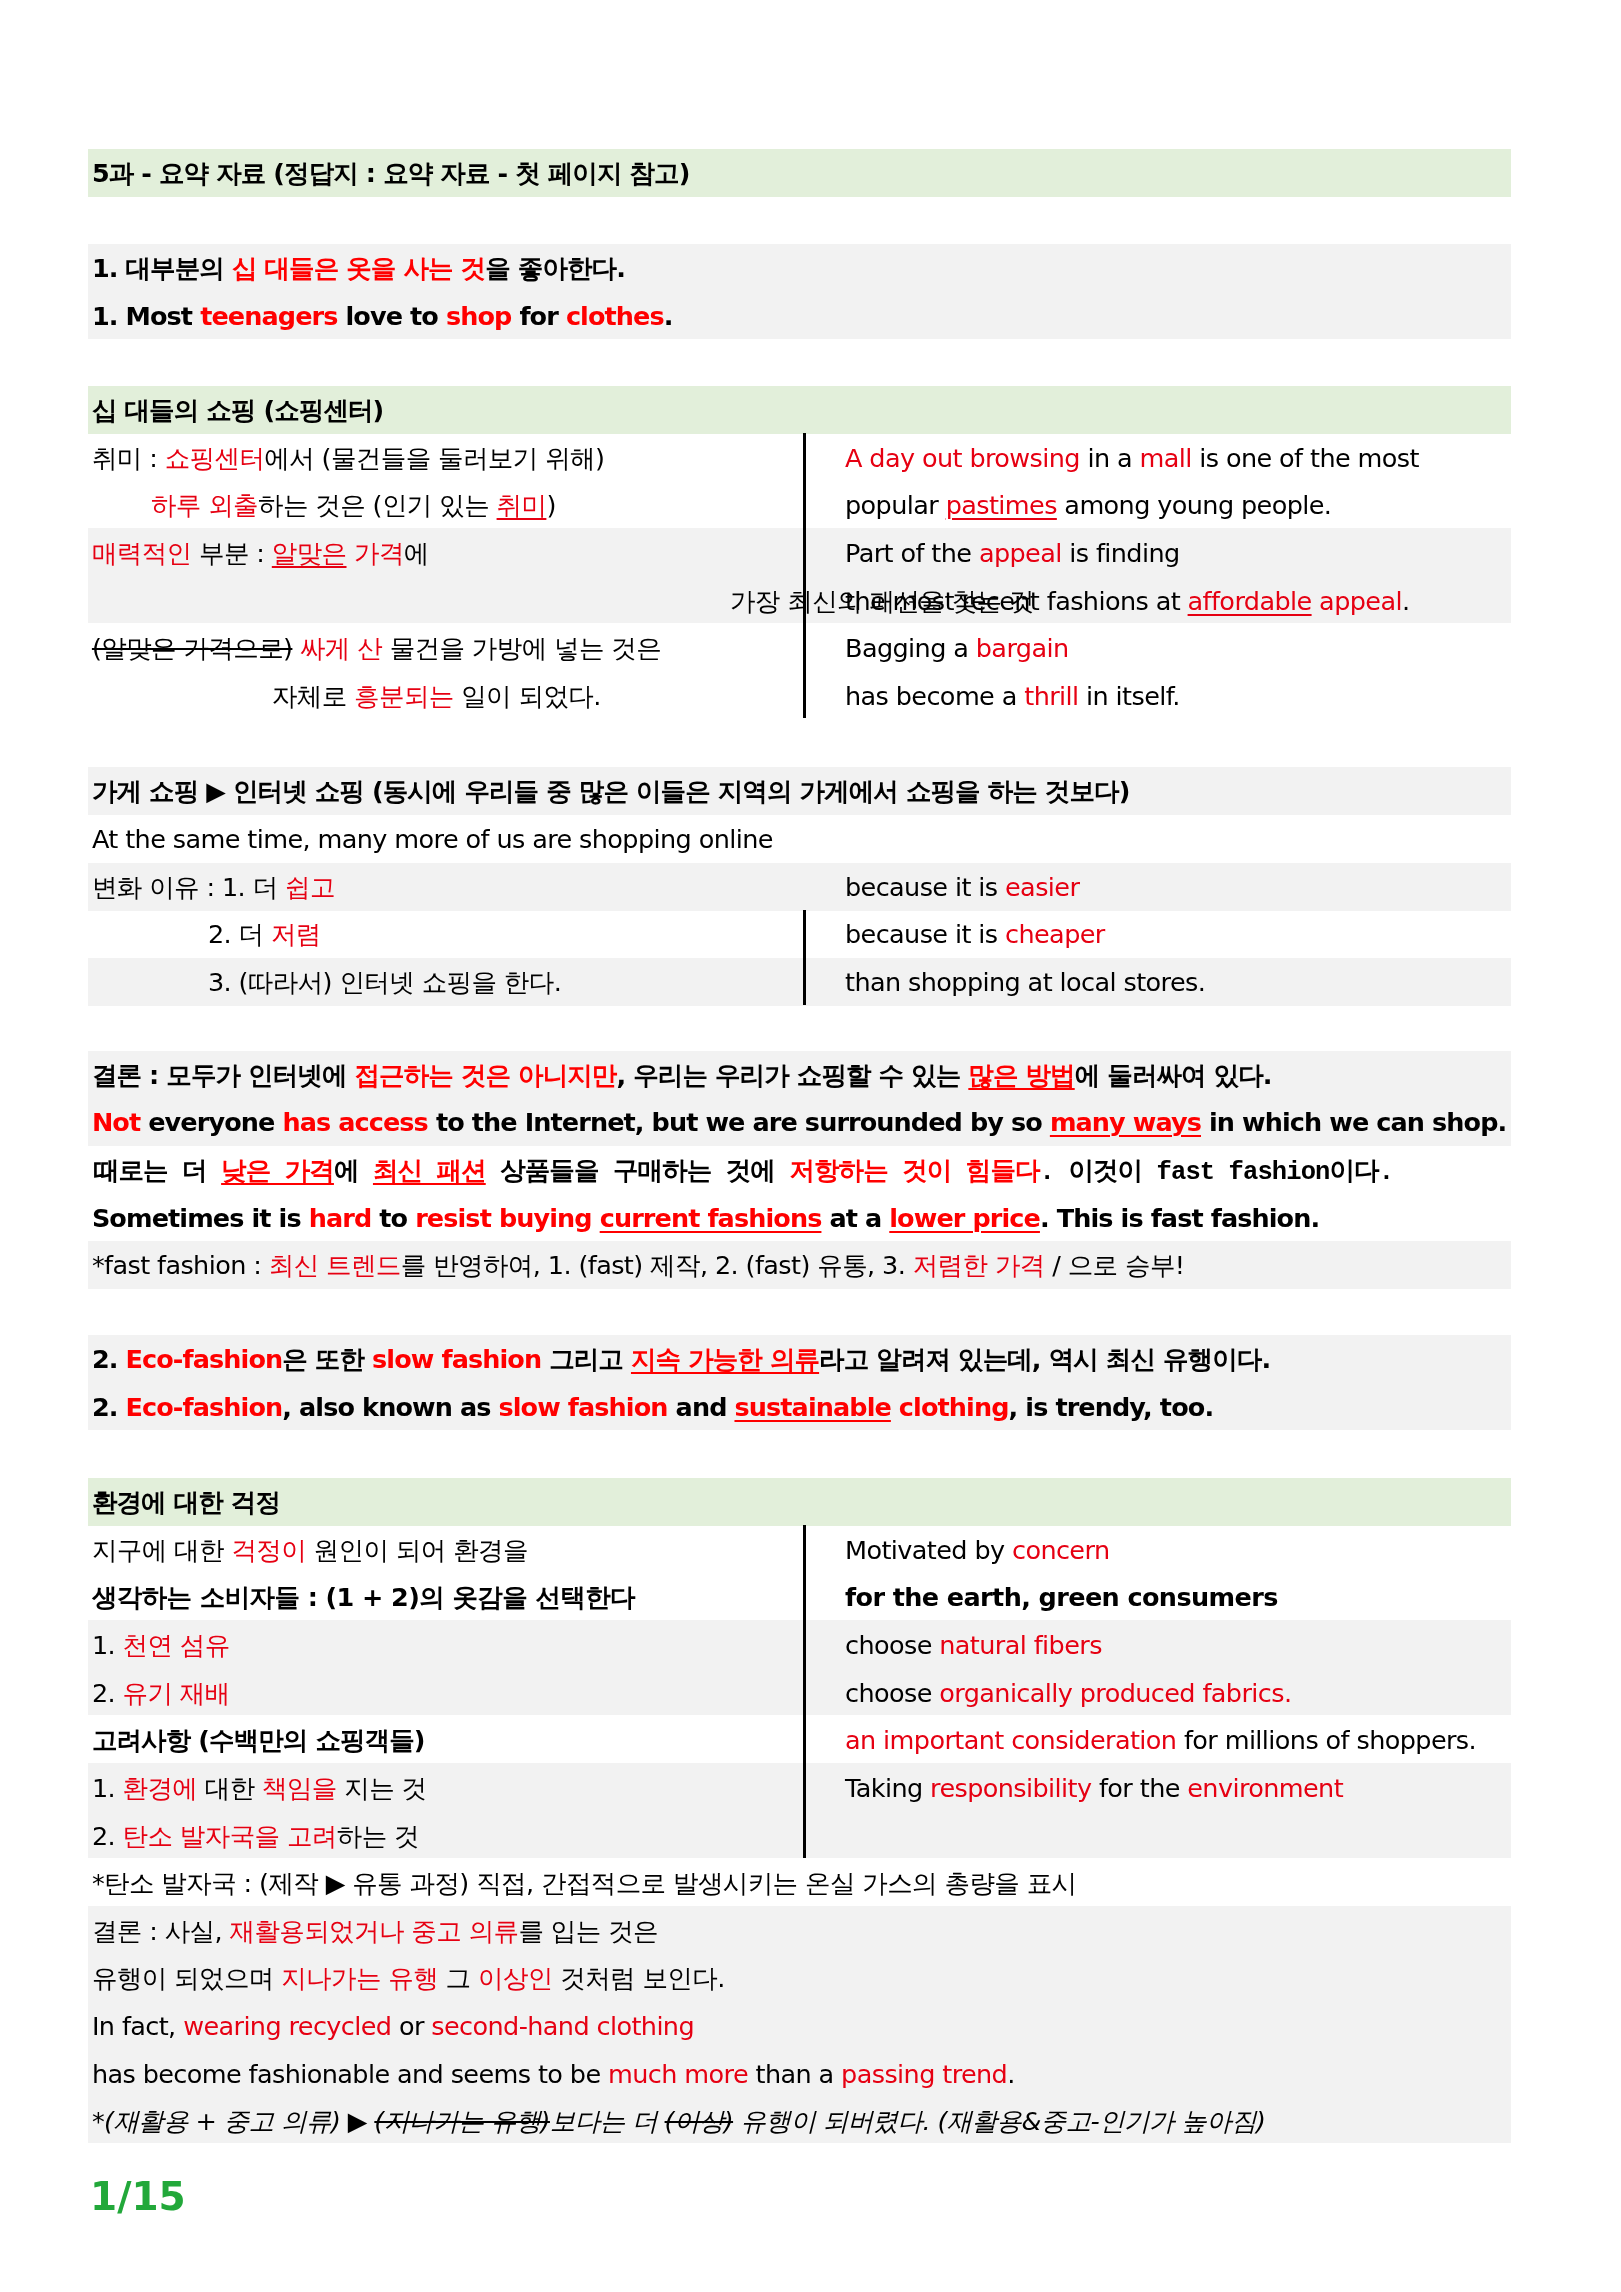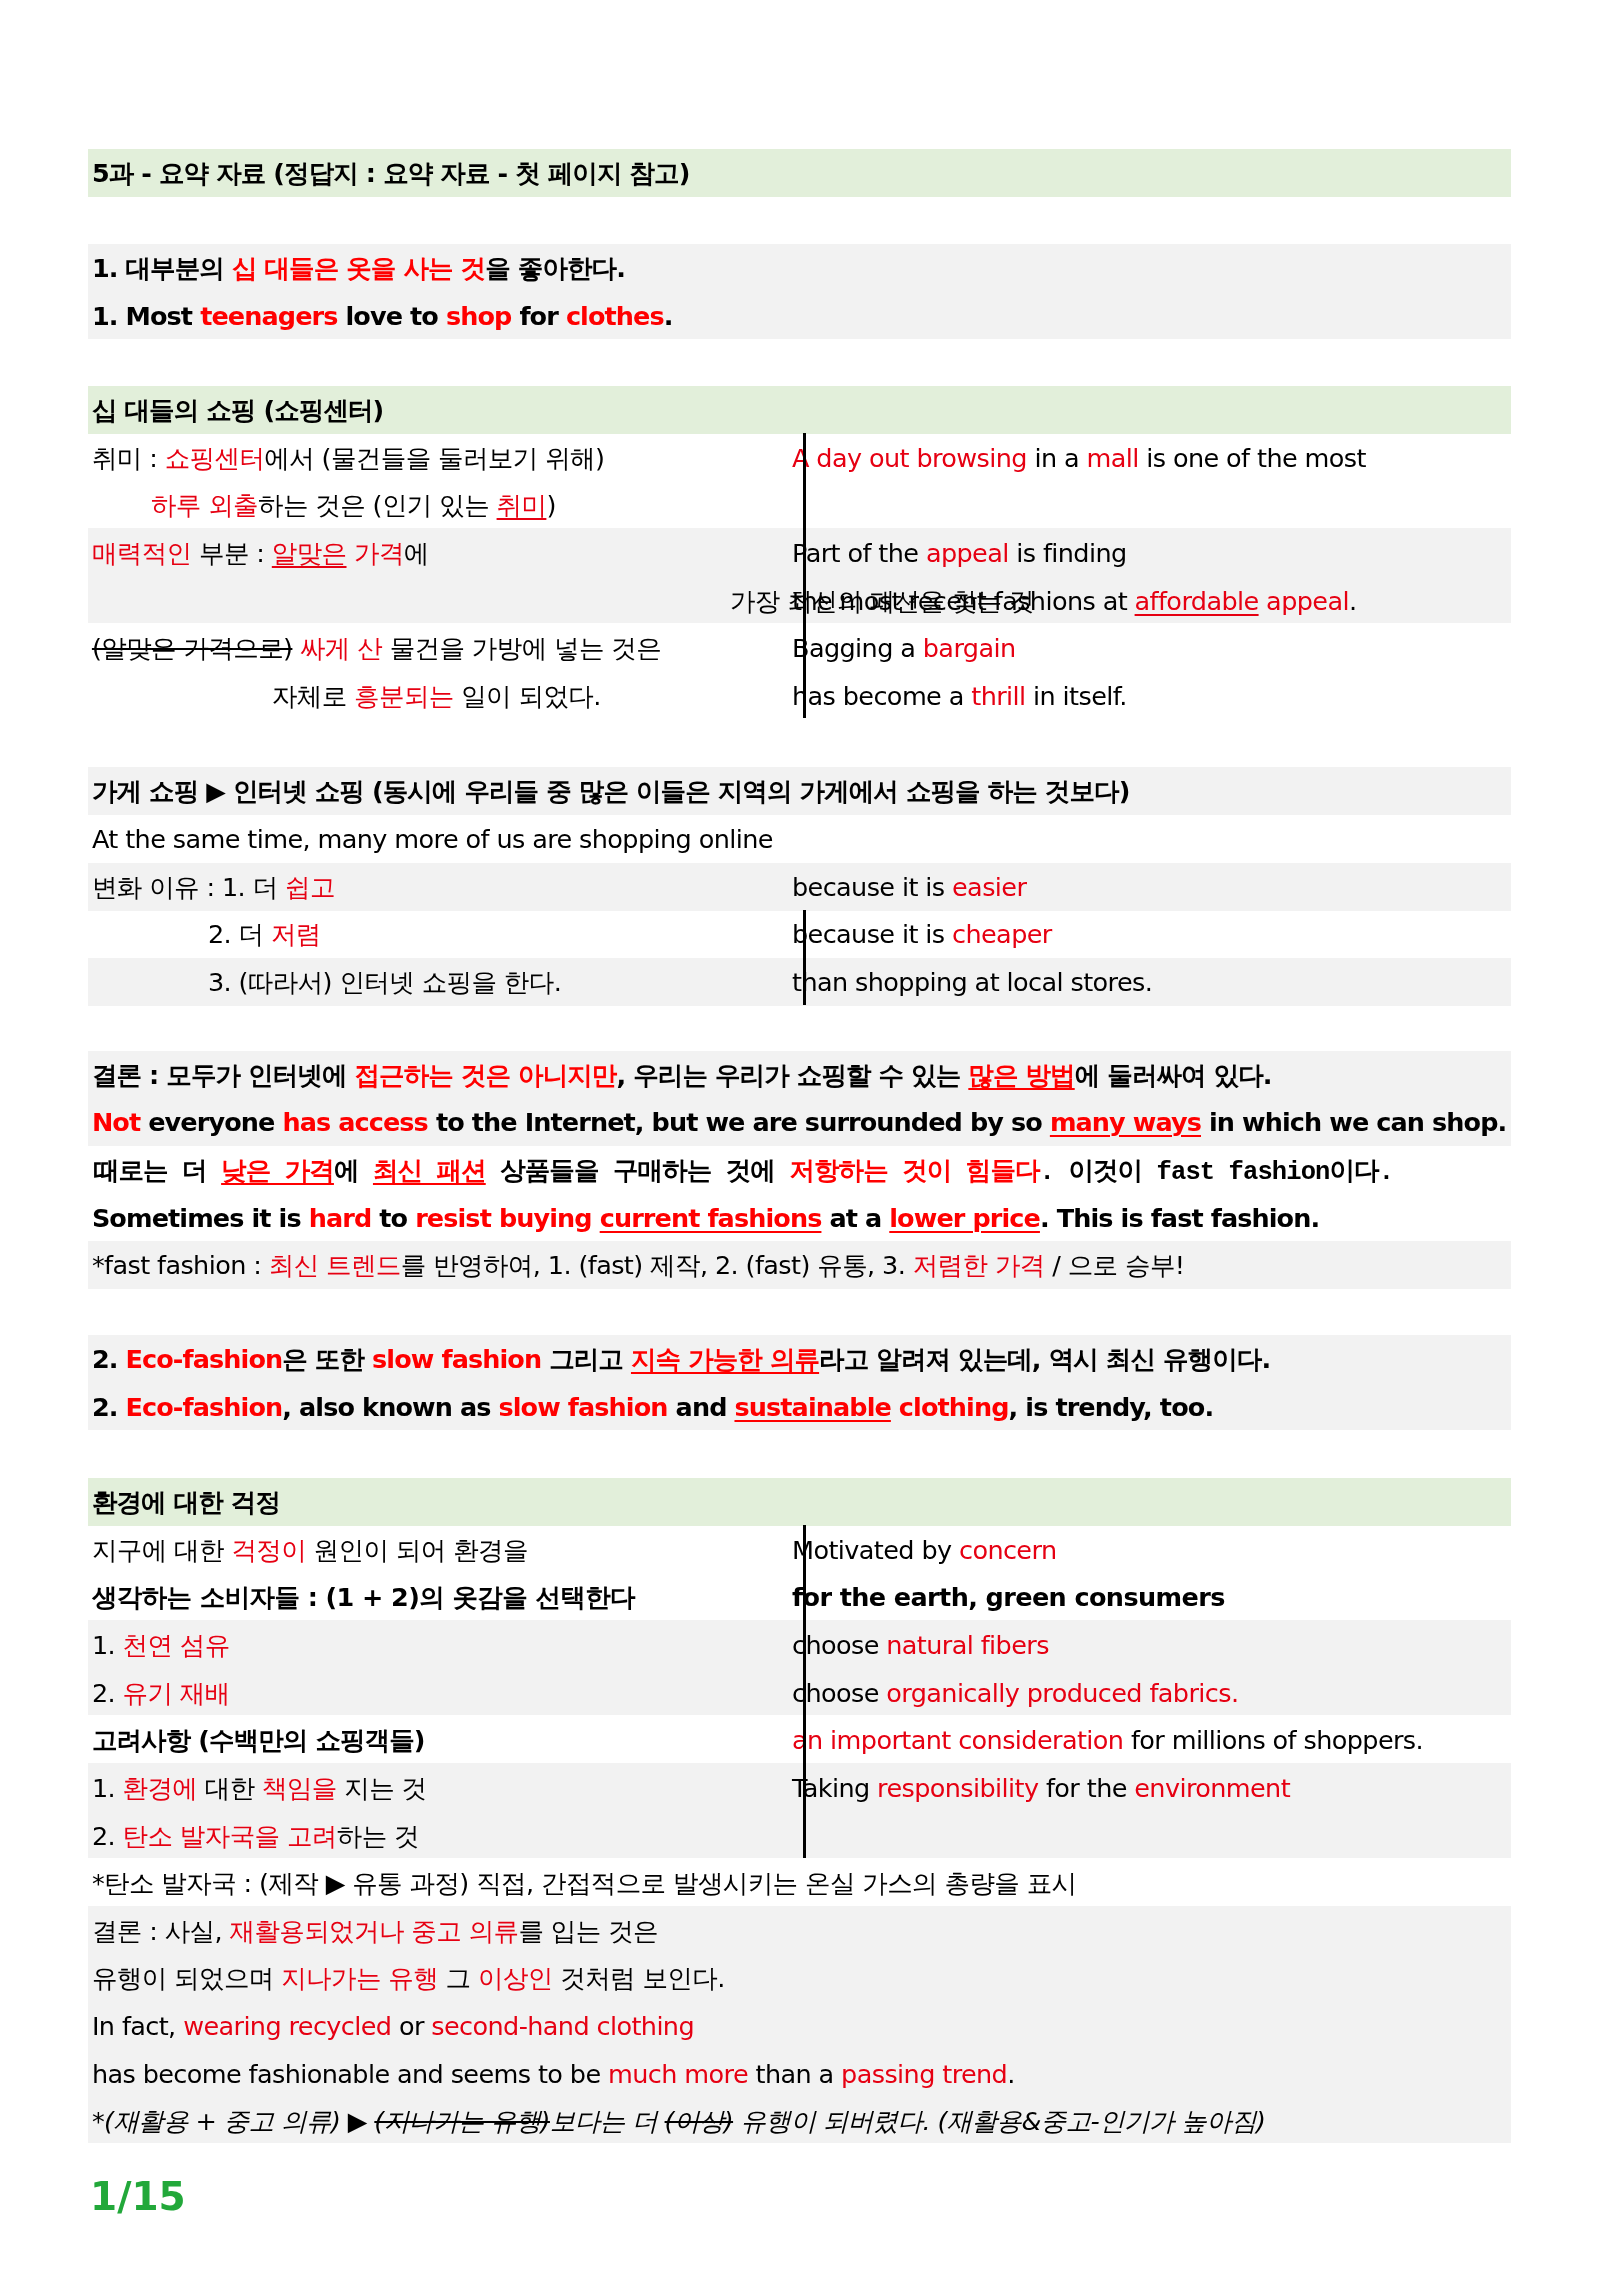--- a/index.html
+++ b/index.html
@@ -6,21 +6,21 @@
   body { width:1621px; height:2293px; position:relative; overflow:hidden;
          font-family:"DejaVu Sans","Liberation Sans",sans-serif; color:#000; }
   .page { position:absolute; left:88px; top:0; width:1423px; }
   .band { position:absolute; left:0; width:1423px; box-sizing:border-box; }
   .green { background:#e2efda; }
   .gray { background:#f2f2f2; }
   .row { position:absolute; left:0; width:1423px; height:48px; line-height:48px;
          font-size:25.5px; white-space:nowrap; box-sizing:border-box; padding-left:3.9px;
          letter-spacing:-0.6px; }
   .row.b { font-weight:bold; font-size:25.5px; letter-spacing:-0.9px; }
-  .col2 { position:absolute; left:691px; top:0; height:100%; padding-left:13px; }
+  .col2 { position:absolute; left:744px; top:0; height:100%; padding-left:13px; }
   .divider { position:absolute; left:715px; width:2.9px; background:#000; }
   .r { color:#e60012; }
   .b .r { color:#ff0000; }
   .u { text-decoration:underline; text-decoration-thickness:2px; text-underline-offset:3.9px; }
   .s { text-decoration:line-through; text-decoration-thickness:2px; }
   .pagenum { position:absolute; left:90px; top:2174px; font-size:39px; font-weight:bold;
              color:#22a83a; font-family:"DejaVu Sans",sans-serif; }
 </style>
 </head>
 <body>
@@ -38,21 +38,21 @@
     <div class="band gray" style="top: 1335px; height: 95px;"></div>
     <div class="band green" style="top: 1478px; height: 48px;"></div>
     <div class="band gray" style="top: 1620px; height: 95px;"></div>
     <div class="band gray" style="top: 1763px; height: 95px;"></div>
     <div class="band gray" style="top: 1906px; height: 237px;"></div>
     <div class="row b" style="top: 149px;"><span style="padding-left: 0px;"><span class="">5과 - 요약 자료 (정답지 : 요약 자료 - 첫 페이지 참고)</span></span></div>
     <div class="row b" style="top: 244px;"><span style="padding-left: 0px;"><span class="">1. 대부분의 </span><span class="r">십 대들은 옷을 사는 것</span><span class="">을 좋아한다.</span></span></div>
     <div class="row b" style="top: 292px;"><span style="padding-left: 0px;"><span class="">1. Most </span><span class="r">teenagers</span><span class=""> love to </span><span class="r">shop</span><span class=""> for </span><span class="r">clothes</span><span class="">.</span></span></div>
     <div class="row b" style="top: 386px;"><span style="padding-left: 0px;"><span class="">십 대들의 쇼핑 (쇼핑센터)</span></span></div>
     <div class="row" style="top: 434px;"><span style="padding-left: 0px;"><span class="">취미 : </span><span class="r">쇼핑센터</span><span class="">에서 (물건들을 둘러보기 위해)</span></span><span class="col2"><span class="r">A day out browsing</span><span class=""> in a </span><span class="r">mall</span><span class=""> is one of the most</span></span></div>
-    <div class="row" style="top: 481px;"><span style="padding-left: 59px;"><span class="r">하루 외출</span><span class="">하는 것은 (인기 있는 </span><span class="r u">취미</span><span class="">)</span></span></div>
+    <div class="row" style="top: 481px;"><span style="padding-left: 59px;"><span class="r">하루 외출</span><span class="">하는 것은 (인기 있는 </span><span class="r u">취미</span><span class="">)</span></span><span class="col2"><span class="">popular </span><span class="r u">pastimes</span><span class=""> among young people.</span></span></div>
     <div class="row" style="top: 529px;"><span style="padding-left: 0px;"><span class="r">매력적인</span><span class=""> 부분 : </span><span class="r u">알맞은</span><span class=""> </span><span class="r">가격</span><span class="">에</span></span><span class="col2"><span class="">Part of the </span><span class="r">appeal</span><span class=""> is finding</span></span></div>
     <div class="row" style="top: 577px; text-align: center;"><span style="padding-left: 161px;"><span class="">가장 최신의 패션을 찾는 것</span></span><span class="col2"><span class="">the most recent fashions at </span><span class="r u">affordable</span><span class=""> </span><span class="r">appeal</span><span class="">.</span></span></div>
     <div class="row" style="top: 624px;"><span style="padding-left: 0px;"><span class="s">(알맞은 가격으로)</span><span class=""> </span><span class="r">싸게 산</span><span class=""> 물건을 가방에 넣는 것은</span></span><span class="col2"><span class="">Bagging a </span><span class="r">bargain</span></span></div>
     <div class="row" style="top: 672px;"><span style="padding-left: 180px;"><span class="">자체로 </span><span class="r">흥분되는</span><span class=""> 일이 되었다.</span></span><span class="col2"><span class="">has become a </span><span class="r">thrill</span><span class=""> in itself.</span></span></div>
     <div class="row b" style="top: 767px;"><span style="padding-left: 0px;"><span class="">가게 쇼핑 ▶ 인터넷 쇼핑 (동시에 우리들 중 많은 이들은 지역의 가게에서 쇼핑을 하는 것보다)</span></span></div>
     <div class="row" style="top: 815px;"><span style="padding-left: 0px;"><span class="">At the same time, many more of us are shopping online</span></span></div>
     <div class="row" style="top: 863px;"><span style="padding-left: 0px;"><span class="">변화 이유 : 1. 더 </span><span class="r">쉽고</span></span><span class="col2"><span class="">because it is </span><span class="r">easier</span></span></div>
     <div class="row" style="top: 910px;"><span style="padding-left: 116px;"><span class="">2. 더 </span><span class="r">저렴</span></span><span class="col2"><span class="">because it is </span><span class="r">cheaper</span></span></div>
     <div class="row" style="top: 958px;"><span style="padding-left: 116px;"><span class="">3. (따라서) 인터넷 쇼핑을 한다.</span></span><span class="col2"><span class="">than shopping at local stores.</span></span></div>
     <div class="row b" style="top: 1051px;"><span style="padding-left: 0px;"><span class="">결론 : 모두가 인터넷에 </span><span class="r">접근하는 것은 아니지만</span><span class="">, 우리는 우리가 쇼핑할 수 있는 </span><span class="r u">많은 방법</span><span class="">에 둘러싸여 있다.</span></span></div>

